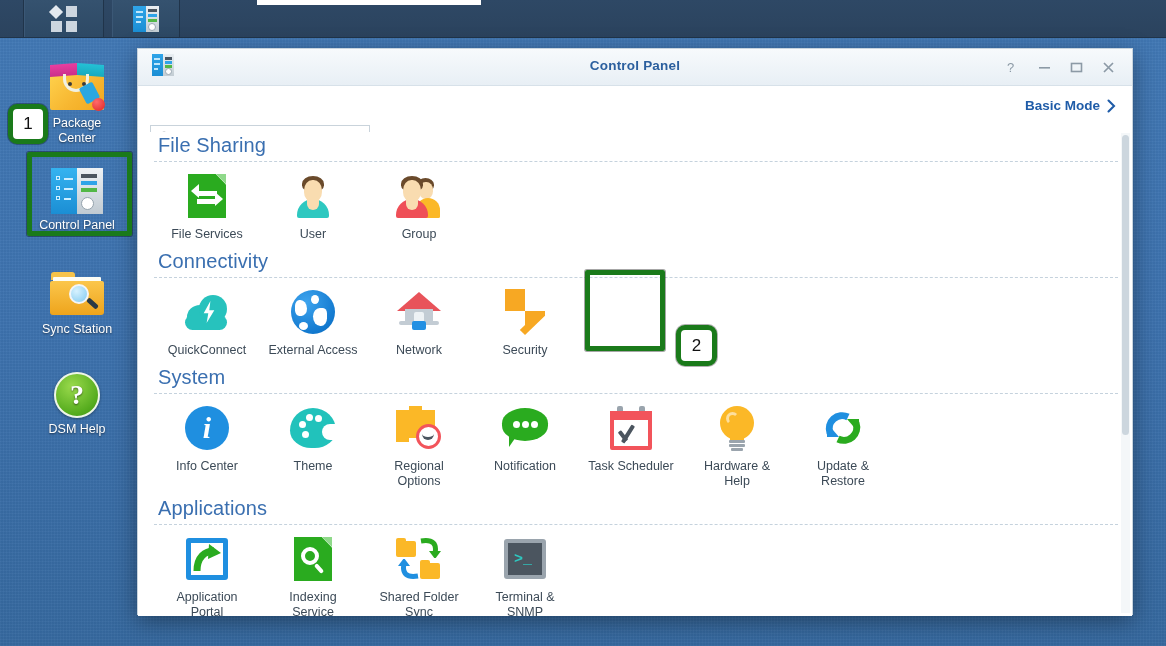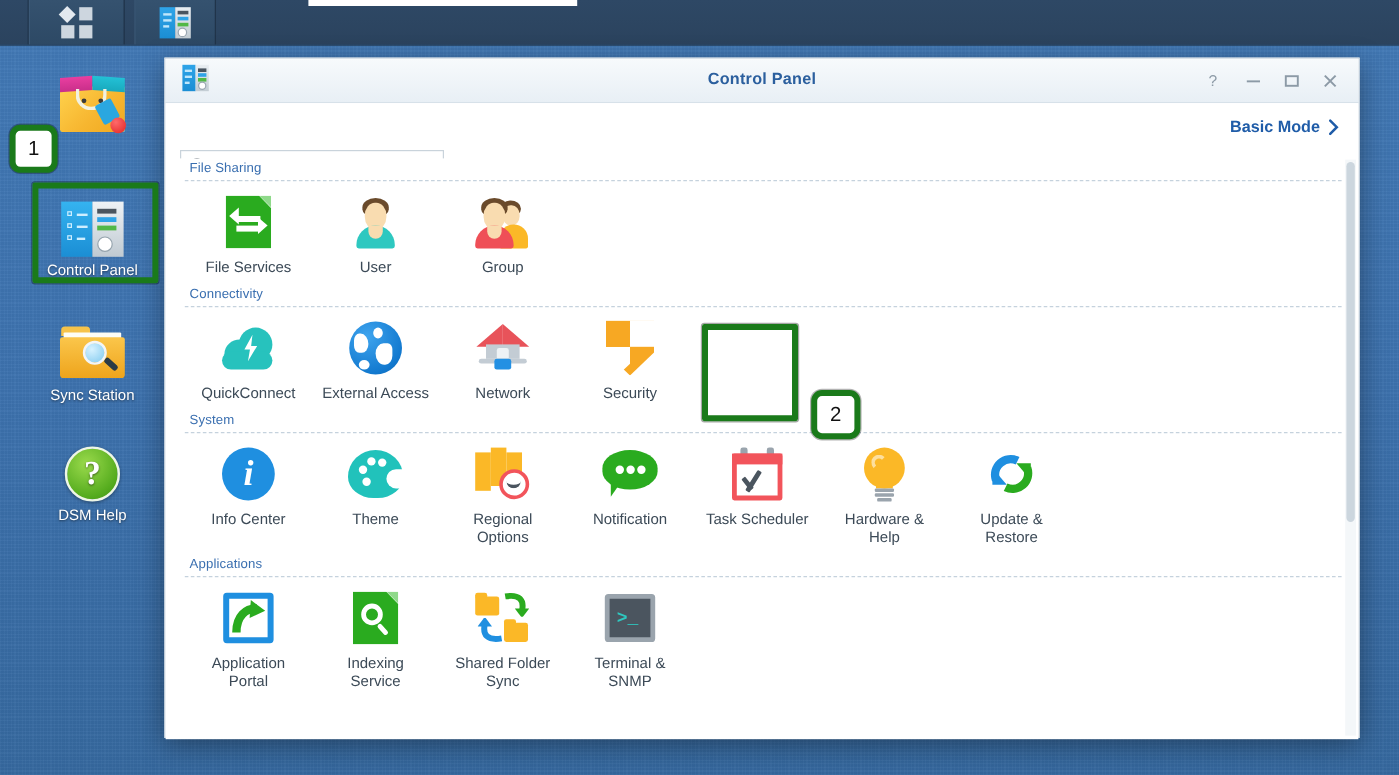--- a/index.html
+++ b/index.html
@@ -137,21 +137,21 @@
     font-family: "Liberation Sans", sans-serif; background: transparent;
   }
   #searchbox input::placeholder { color: #9aa4ad; }
   #basicmode {
     position: absolute; right: 16px; top: 12px; font-size: 13.5px; font-weight: bold;
     color: #1f5ca8; display: flex; align-items: center; gap: 7px; cursor: pointer;
   }
 
   #content { position: relative; height: 484px; overflow: hidden; padding: 0 14px 0 16px; background:#fff; }
 
-  .section-title { font-size: 11px; color: #3a6fb0; padding: 2px 0 4px 4px; letter-spacing: .1px; }
+  .section-title { font-size: 20px; color: #3a6fb0; padding: 2px 0 4px 4px; letter-spacing: .1px; }
   .section-rule { border-top: 1px dashed #c5d2dd; margin: 0 0 4px 0; }
   .grid { display: flex; flex-wrap: wrap; }
   .tile {
     width: 106px; padding-top: 4px; padding-bottom: 6px;
     display: flex; flex-direction: column; align-items: center;
     position: relative;
   }
   .tile .tico { height: 52px; display: flex; align-items: center; justify-content: center; }
   .tile .tlabel {
     margin-top: 5px; font-size: 12.5px; color: #3c4a57; text-align: center;
@@ -365,20 +365,24 @@
       <span class="tri"></span>
         <span class="body"></span>
       <span class="flapL"></span>
         <span class="flapR"></span>
       <span class="handle"></span>
         <span class="dot1"></span>
         <span class="dot2"></span>
       <span class="tag"></span>
         <span class="ball"></span>
     </span>
+  </div>
+  <div>
+    <div>Package</div>
+    <div>Center</div>
   </div>
 </div>
 
 <div class="shortcut sc-control">
   <div class="ico">
     <span class="cpbig">
       <span class="l"></span>
         <span class="r"></span>
       <span class="chk" style="top:8px"></span>
         <span class="cl" style="top:10px;left:13px;width:9px"></span>

